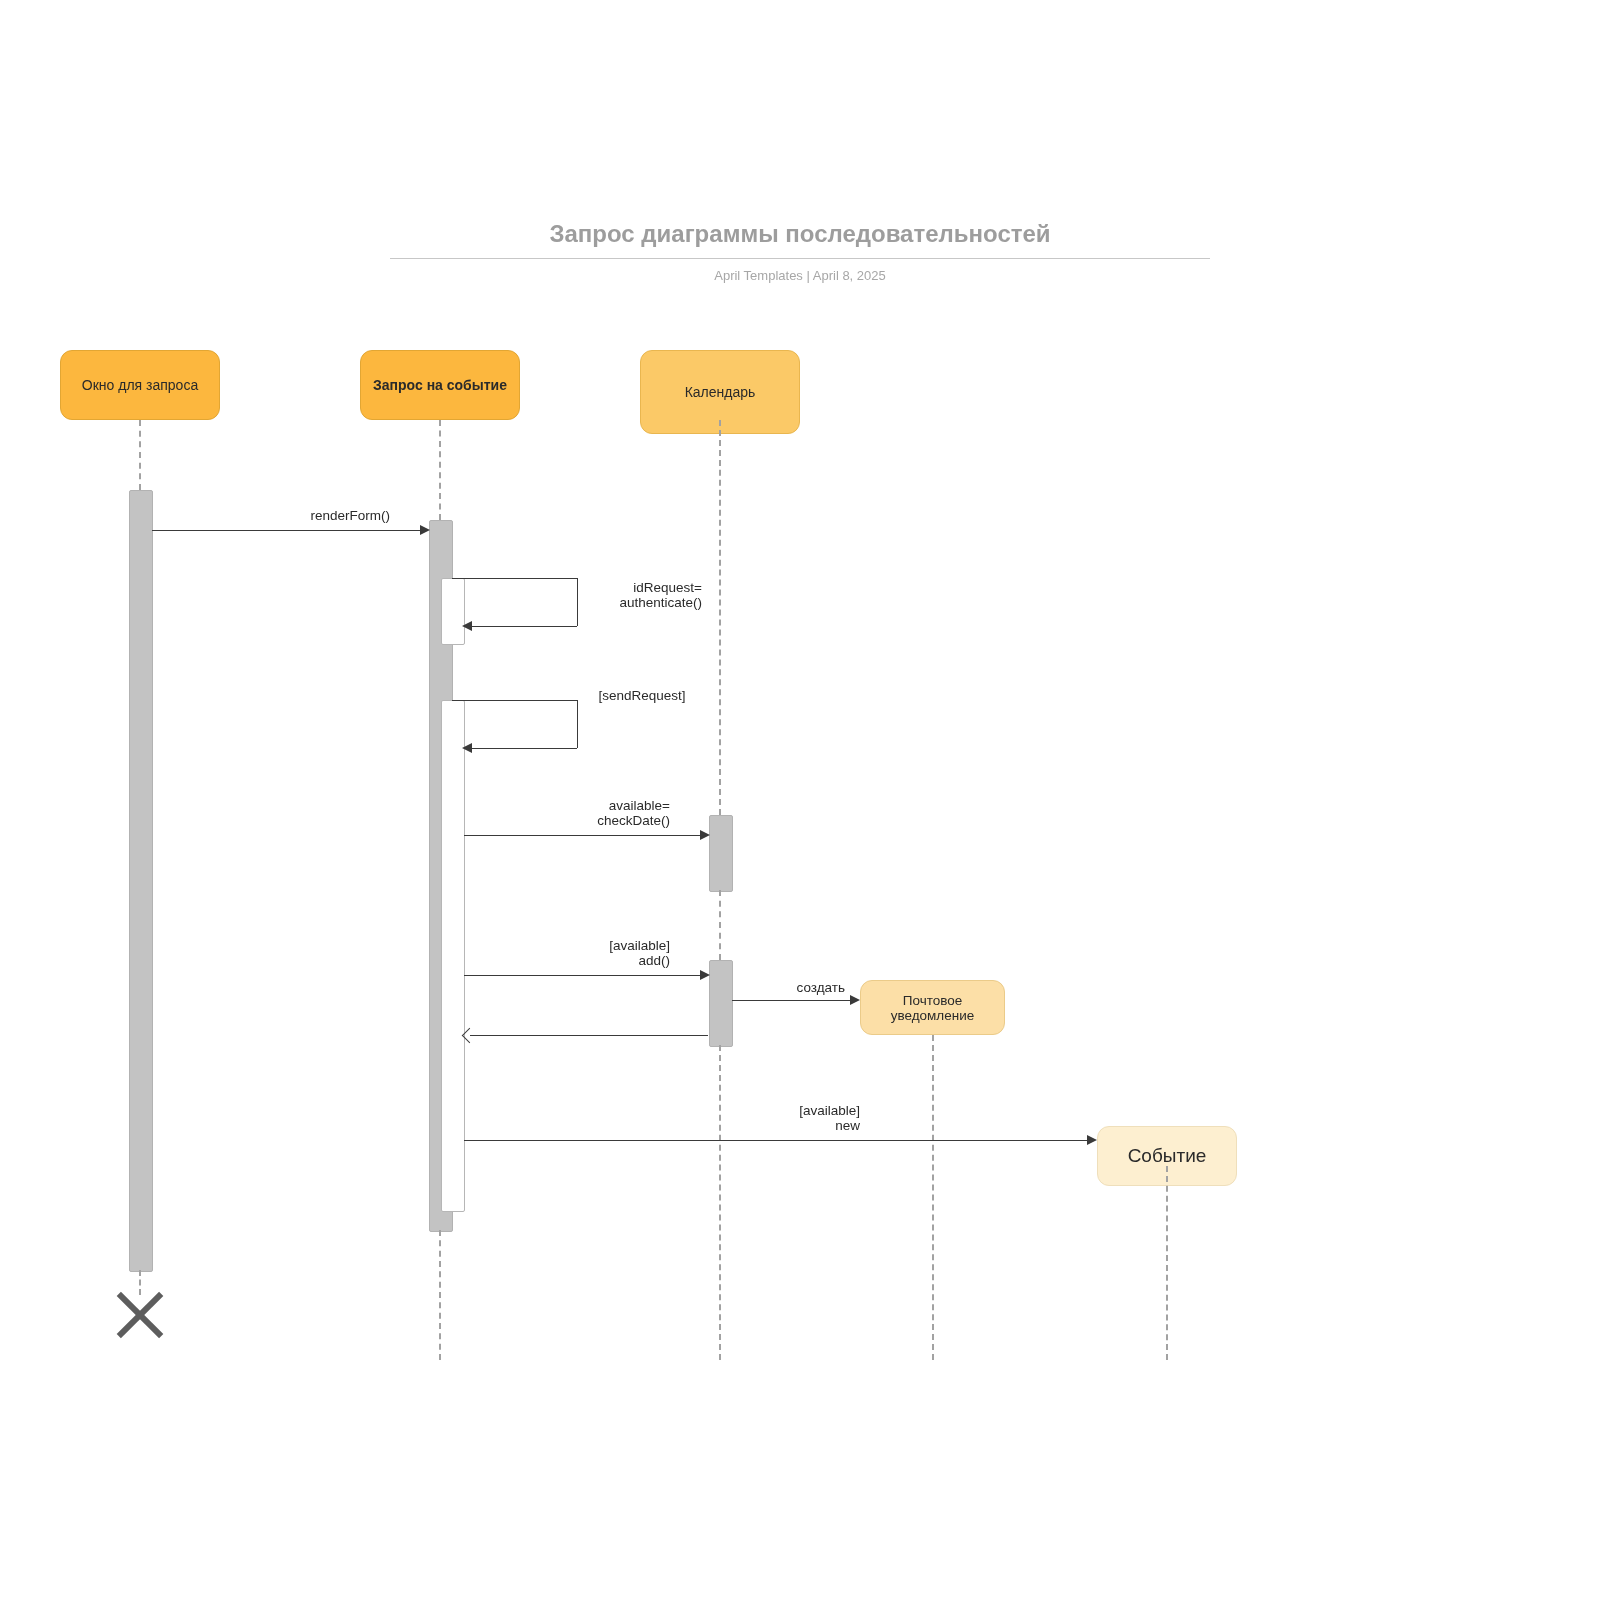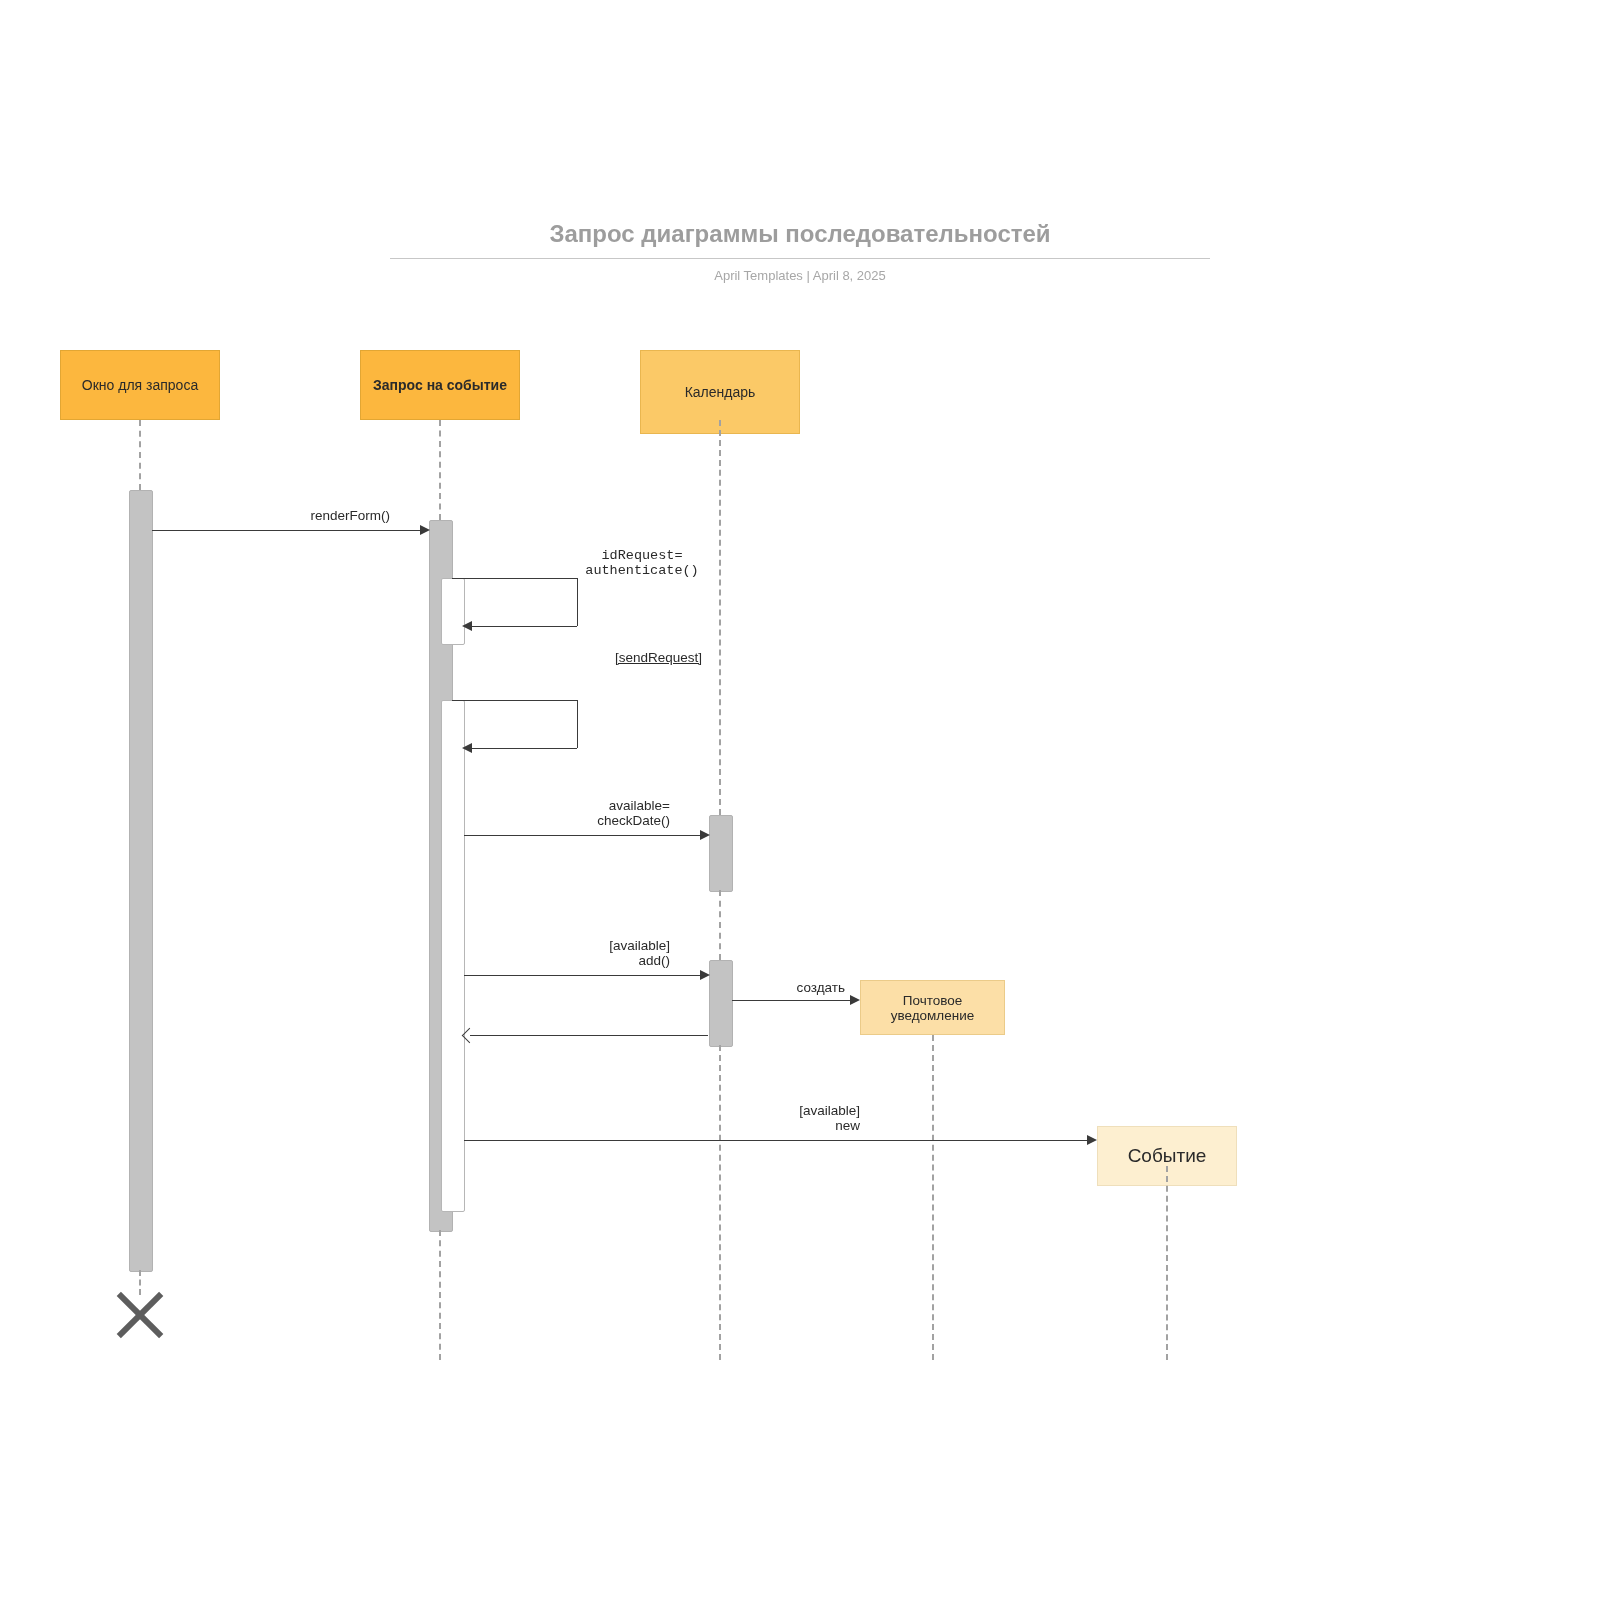--- a/index.html
+++ b/index.html
@@ -1,20 +1,20 @@
 <!DOCTYPE html>
 <html><head>
 <meta charset="utf-8">
 <style>
   html,body{margin:0;padding:0;width:1600px;height:1600px;background:#fff;font-family:Arial,Helvetica,sans-serif;}
   .canvas{position:relative;width:1600px;height:1600px;}
   .title{position:absolute;left:0;right:0;top:220px;text-align:center;font-size:24px;color:#9d9d9d;font-weight:600;}
   .title-underline{position:absolute;left:390px;right:390px;top:258px;height:1px;background:#c7c7c7;}
   .subtitle{position:absolute;left:0;right:0;top:268px;text-align:center;font-size:13px;color:#a7a7a7;}
-  .participant{position:absolute;box-sizing:border-box;border-radius:0;display:flex;align-items:center;justify-content:center;text-align:center;font-size:14px;color:#2a2a2a;border:1px solid;}
+  .participant{position:absolute;box-sizing:border-box;border-radius:12px;display:flex;align-items:center;justify-content:center;text-align:center;font-size:14px;color:#2a2a2a;border:1px solid;}
   .p-dark{background:#fcb73e;border-color:#e2a633;}
   .p-mid{background:#fbc967;border-color:#e9b64f;}
   .p-light{background:#fcdfa7;border-color:#ebcb89;}
   .p-lighter{background:#fdefd0;border-color:#efdfbb;}
   .lifeline{position:absolute;width:0;border-left:2px dashed #a2a2a2;}
   .actbar{position:absolute;background:#c3c3c3;border:1px solid #b2b2b2;border-radius:2px;}
   .actbar-white{position:absolute;background:#fff;border:1px solid #b6b6b6;border-radius:2px;}
   .arrow{position:absolute;height:0;border-top:1.5px solid #3a3a3a;}
   .arrow-head-r{position:absolute;width:0;height:0;border-top:5px solid transparent;border-bottom:5px solid transparent;border-left:10px solid #3a3a3a;}
   .arrow-head-l{position:absolute;width:0;height:0;border-top:5px solid transparent;border-bottom:5px solid transparent;border-right:10px solid #3a3a3a;}
@@ -63,28 +63,28 @@
   <div class="lifeline" style="left:719px;top:1045px;height:315px;"></div>
 
   <div class="arrow" style="left:152px;top:530px;width:275px;"></div>
   <div class="arrow-head-r" style="left:420px;top:525px;"></div>
   <div class="msg-label" style="left:210px;top:508px;width:180px;">renderForm()</div>
 
   <div class="arrow" style="left:452px;top:578px;width:125px;"></div>
   <div class="self-call-v" style="left:577px;top:578px;height:48px;"></div>
   <div class="arrow" style="left:467px;top:626px;width:110px;"></div>
   <div class="arrow-head-l" style="left:462px;top:621px;"></div>
-  <div class="msg-label" style="left:582px;top:548px;width:120px;text-align:center;font-family:Liberation Mono, monospace;">idRequest=
+  <div class="msg-label" style="left:582px;top:580px;width:120px;text-align:right;">idRequest=
 authenticate()</div>
 
   <div class="arrow" style="left:452px;top:700px;width:125px;"></div>
   <div class="self-call-v" style="left:577px;top:700px;height:48px;"></div>
   <div class="arrow" style="left:467px;top:748px;width:110px;"></div>
   <div class="arrow-head-l" style="left:462px;top:743px;"></div>
-  <div class="msg-label" style="left:582px;top:650px;width:120px;text-align:right;text-decoration:underline;">[sendRequest]</div>
+  <div class="msg-label" style="left:582px;top:688px;width:120px;text-align:center;">[sendRequest]</div>
 
   <div class="arrow" style="left:464px;top:835px;width:243px;"></div>
   <div class="arrow-head-r" style="left:700px;top:830px;"></div>
   <div class="msg-label" style="left:510px;top:798px;width:160px;">available=
 checkDate()</div>
 
   <div class="arrow" style="left:464px;top:975px;width:243px;"></div>
   <div class="arrow-head-r" style="left:700px;top:970px;"></div>
   <div class="msg-label" style="left:510px;top:938px;width:160px;">[available]
 add()</div>

